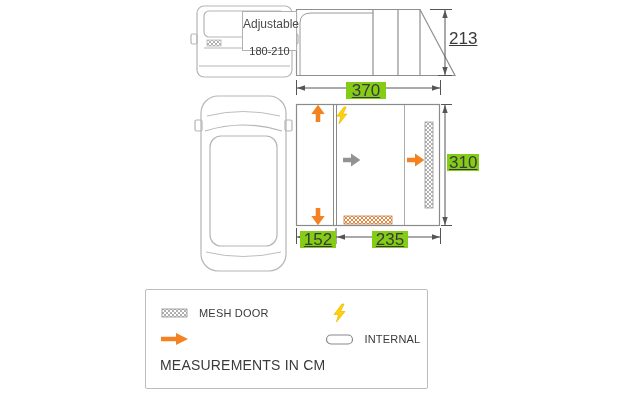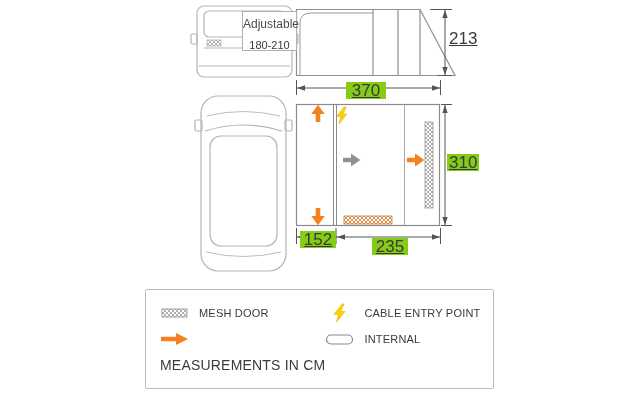--- a/index.html
+++ b/index.html
@@ -9,23 +9,23 @@
   }
   #art{position:absolute;left:0;top:0;}
   .txt{position:absolute;font-size:17px;color:#3a3a3a;line-height:1;text-decoration:underline;}
   .onLine{background:#84cc16;padding:0 2px;text-align:center;}
   #adjustable-box{
     position:absolute;left:242px;top:11px;width:55px;height:40px;
     border:1px solid #b0b0b0;background:#fff;box-sizing:border-box;
     text-align:center;
   }
   #adjustable-box .l1{display:block;font-size:12px;margin-top:5px;color:#4a4a4a;}
-  #adjustable-box .l2{display:block;font-size:11px;margin-top:8px;color:#3a3a3a;}
+  #adjustable-box .l2{display:block;font-size:11px;margin-top:14px;color:#3a3a3a;}
   #legend{
-    position:absolute;left:145px;top:289px;width:349px;height:100px;
+    position:absolute;left:145px;top:289px;width:283px;height:100px;
     border:1px solid #bdbdbd;border-radius:2px;background:#fff;box-sizing:border-box;
     padding:10px 14px;display:grid;grid-template-columns:1.18fr 1fr;
     grid-template-rows:repeat(3,1fr);align-items:center;
   }
   .lrow{display:flex;align-items:center;gap:9px;}
   .licon{display:inline-flex;width:30px;justify-content:center;flex:0 0 30px;}
   .llabel{font-size:11px;letter-spacing:.2px;color:#3a3a3a;white-space:nowrap;}
   .llabel.small{font-size:14px;letter-spacing:.2px;}
 </style>
 </head>
@@ -124,40 +124,39 @@
 
   <div id="adjustable-box">
     <span class="l1">Adjustable</span>
     <span class="l2">180-210</span>
   </div>
 
   <div class="txt" style="left:449px;top:30px;">213</div>
   <div class="txt onLine" style="left:346px;top:82px;width:36px;">370</div>
   <div class="txt onLine" style="left:447px;top:154px;">310</div>
   <div class="txt onLine" style="left:300px;top:231px;width:32px;">152</div>
-  <div class="txt onLine" style="left:372px;top:238px;width:32px;text-align:center;">235</div>
+  <div class="txt onLine" style="left:372px;top:231px;width:32px;text-align:center;">235</div>
 
   <div id="legend">
 
     <div class="lrow">
       <span class="licon">
         <svg width="28" height="12">
             <rect x="1" y="2" width="25" height="8" fill="url(#meshGray)" stroke="#999" stroke-width="0.9"></rect>
           </svg>
       </span>
       <span class="llabel">MESH DOOR</span>
     </div>
 
     <div class="lrow">
       <span class="licon">
         <svg width="14" height="20">
           <path d="M9,1 L1,11.5 L5.5,11.5 L3.5,19 L12,8.5 L7.5,8.5 L11,1 Z" stroke="#e3ae00" stroke-width="0.6" fill="#ffd200"></path>
         </svg>
       </span>
-      <span class="llabel">CABLE ENTRY POINT</span>
     </div>
 
     <div class="lrow">
       <span class="licon">
         <svg width="30" height="14">
           <path d="M1,4.7 L16,4.7 L16,1 L28,7 L16,13 L16,9.3 L1,9.3 Z" fill="#f58220"></path>
         </svg>
       </span>
     </div>
 

